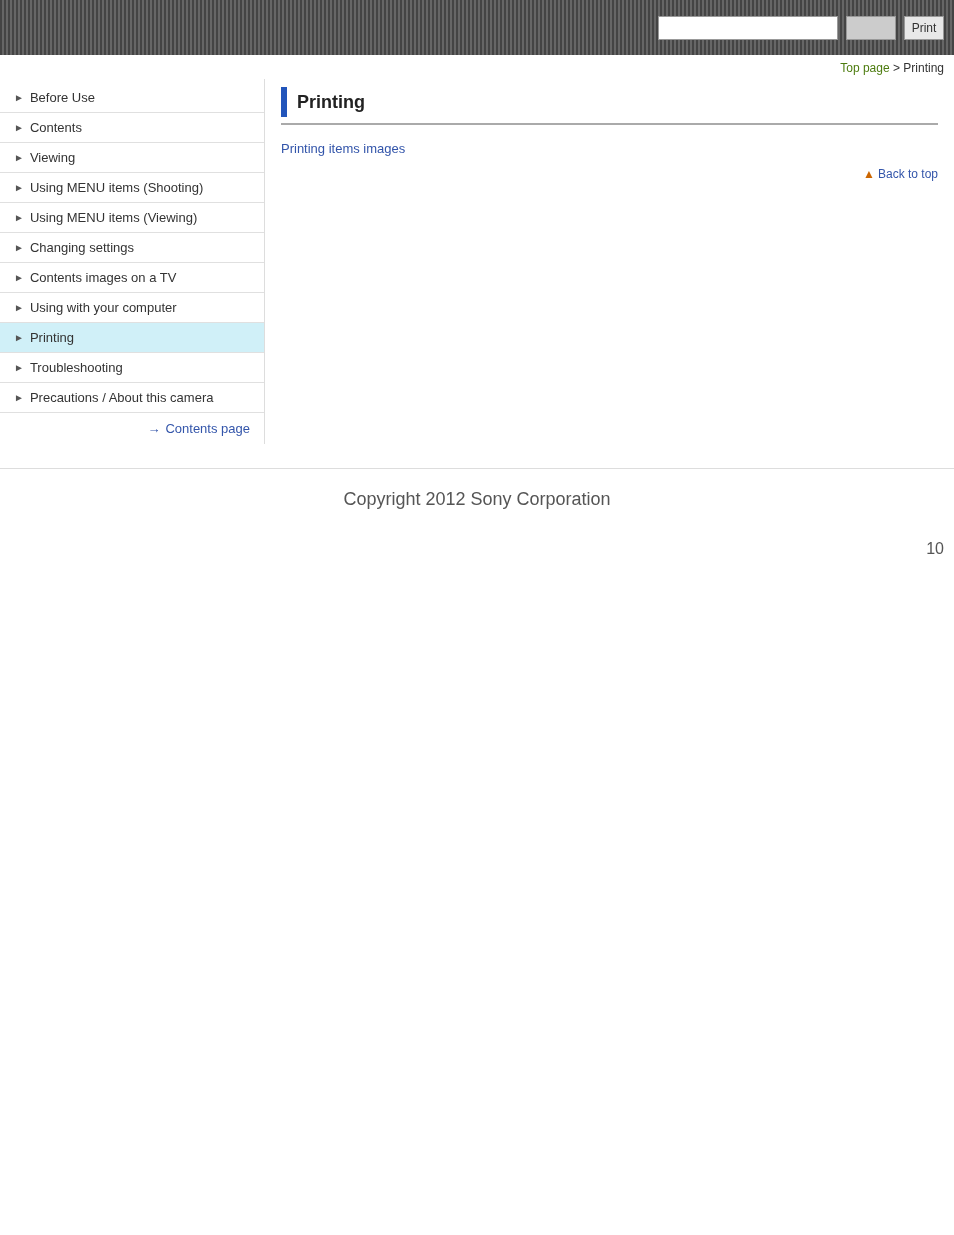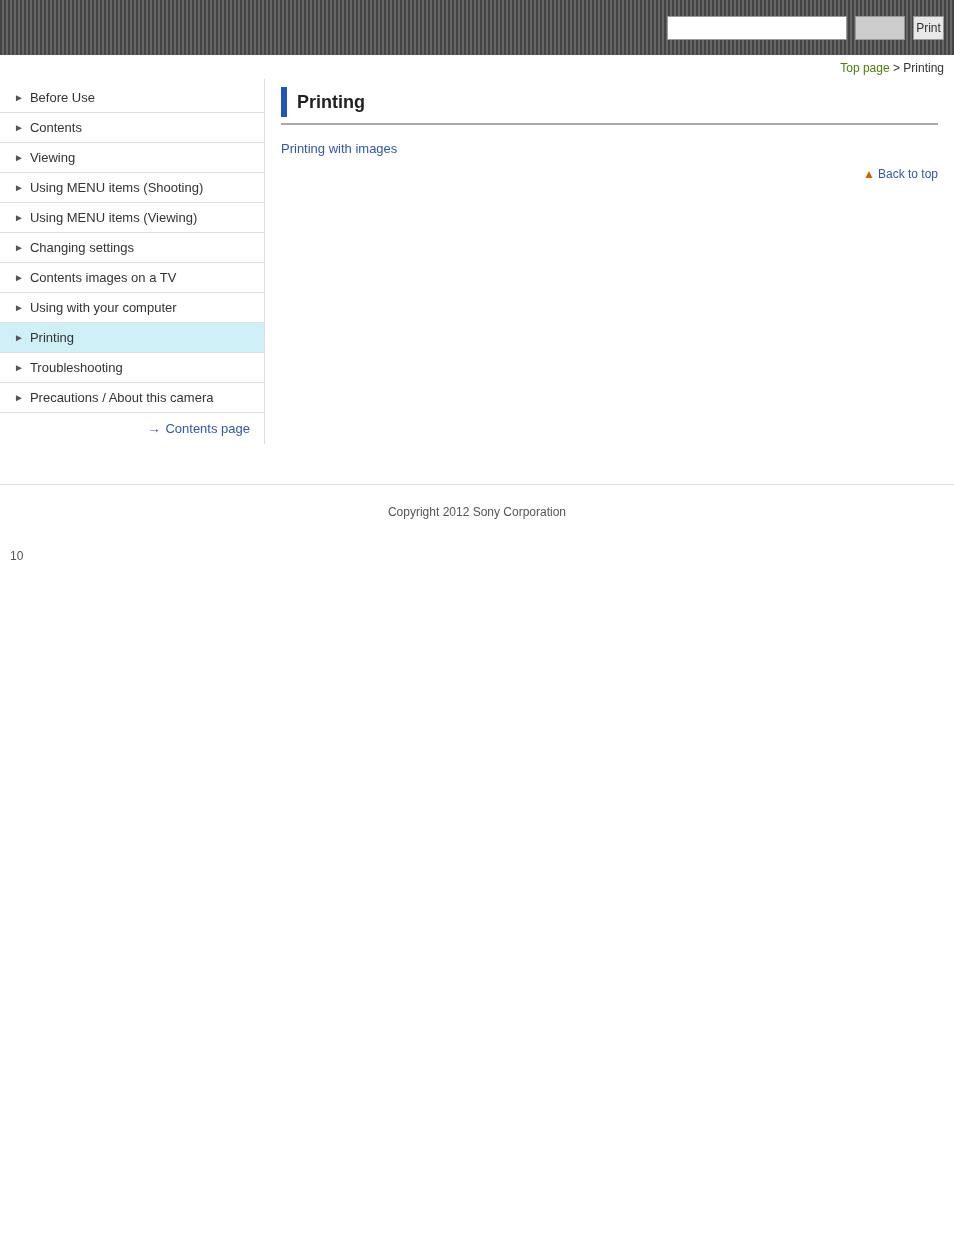--- a/index.html
+++ b/index.html
@@ -35,21 +35,21 @@
       background: #ccc;
       border: 1px solid #999;
       font-size: 12px;
       cursor: pointer;
       display: flex;
       align-items: center;
       justify-content: center;
     }
     .header-print-btn {
       height: 24px;
-      width: 31px;
+      width: 40px;
       background: #e8e8e8;
       border: 1px solid #999;
       font-size: 12px;
       cursor: pointer;
       display: flex;
       align-items: center;
       justify-content: center;
     }
 
     
@@ -163,29 +163,29 @@
     .back-to-top-icon {
       color: #cc6600;
       margin-right: 3px;
     }
 
     
     .footer {
       text-align: center;
       padding: 20px;
       border-top: 1px solid #ddd;
-      font-size: 12px;
+      font-size: 18px;
       color: #555;
-      margin-top: 40px;
+      margin-top: 24px;
     }
 
     
     .page-number {
-      text-align: left;
-      font-size: 12px;
+      text-align: right;
+      font-size: 16px;
       color: #555;
       padding: 10px;
     }
   </style>
 </head>
 <body>
 
 <div class="header">
   <input type="text" class="header-search" placeholder="" style="">
   <div class="header-search-btn"></div>
@@ -253,21 +253,21 @@
   </nav>
 
   <div class="main-content">
 
     <div class="page-title-bar">
       <div class="page-title-accent"></div>
       <span class="page-title">Printing</span>
     </div>
 
     <div id="content-links">
-        <a class="content-link" href="#">Printing with images</a>
+        <a class="content-link" href="#">Printing items images</a>
       </div>
 
     <div class="back-to-top">
       <a href="#">
         <span class="back-to-top-icon">▲</span><span>Back to top</span>
       </a>
     </div>
 
   </div>
 </div>

